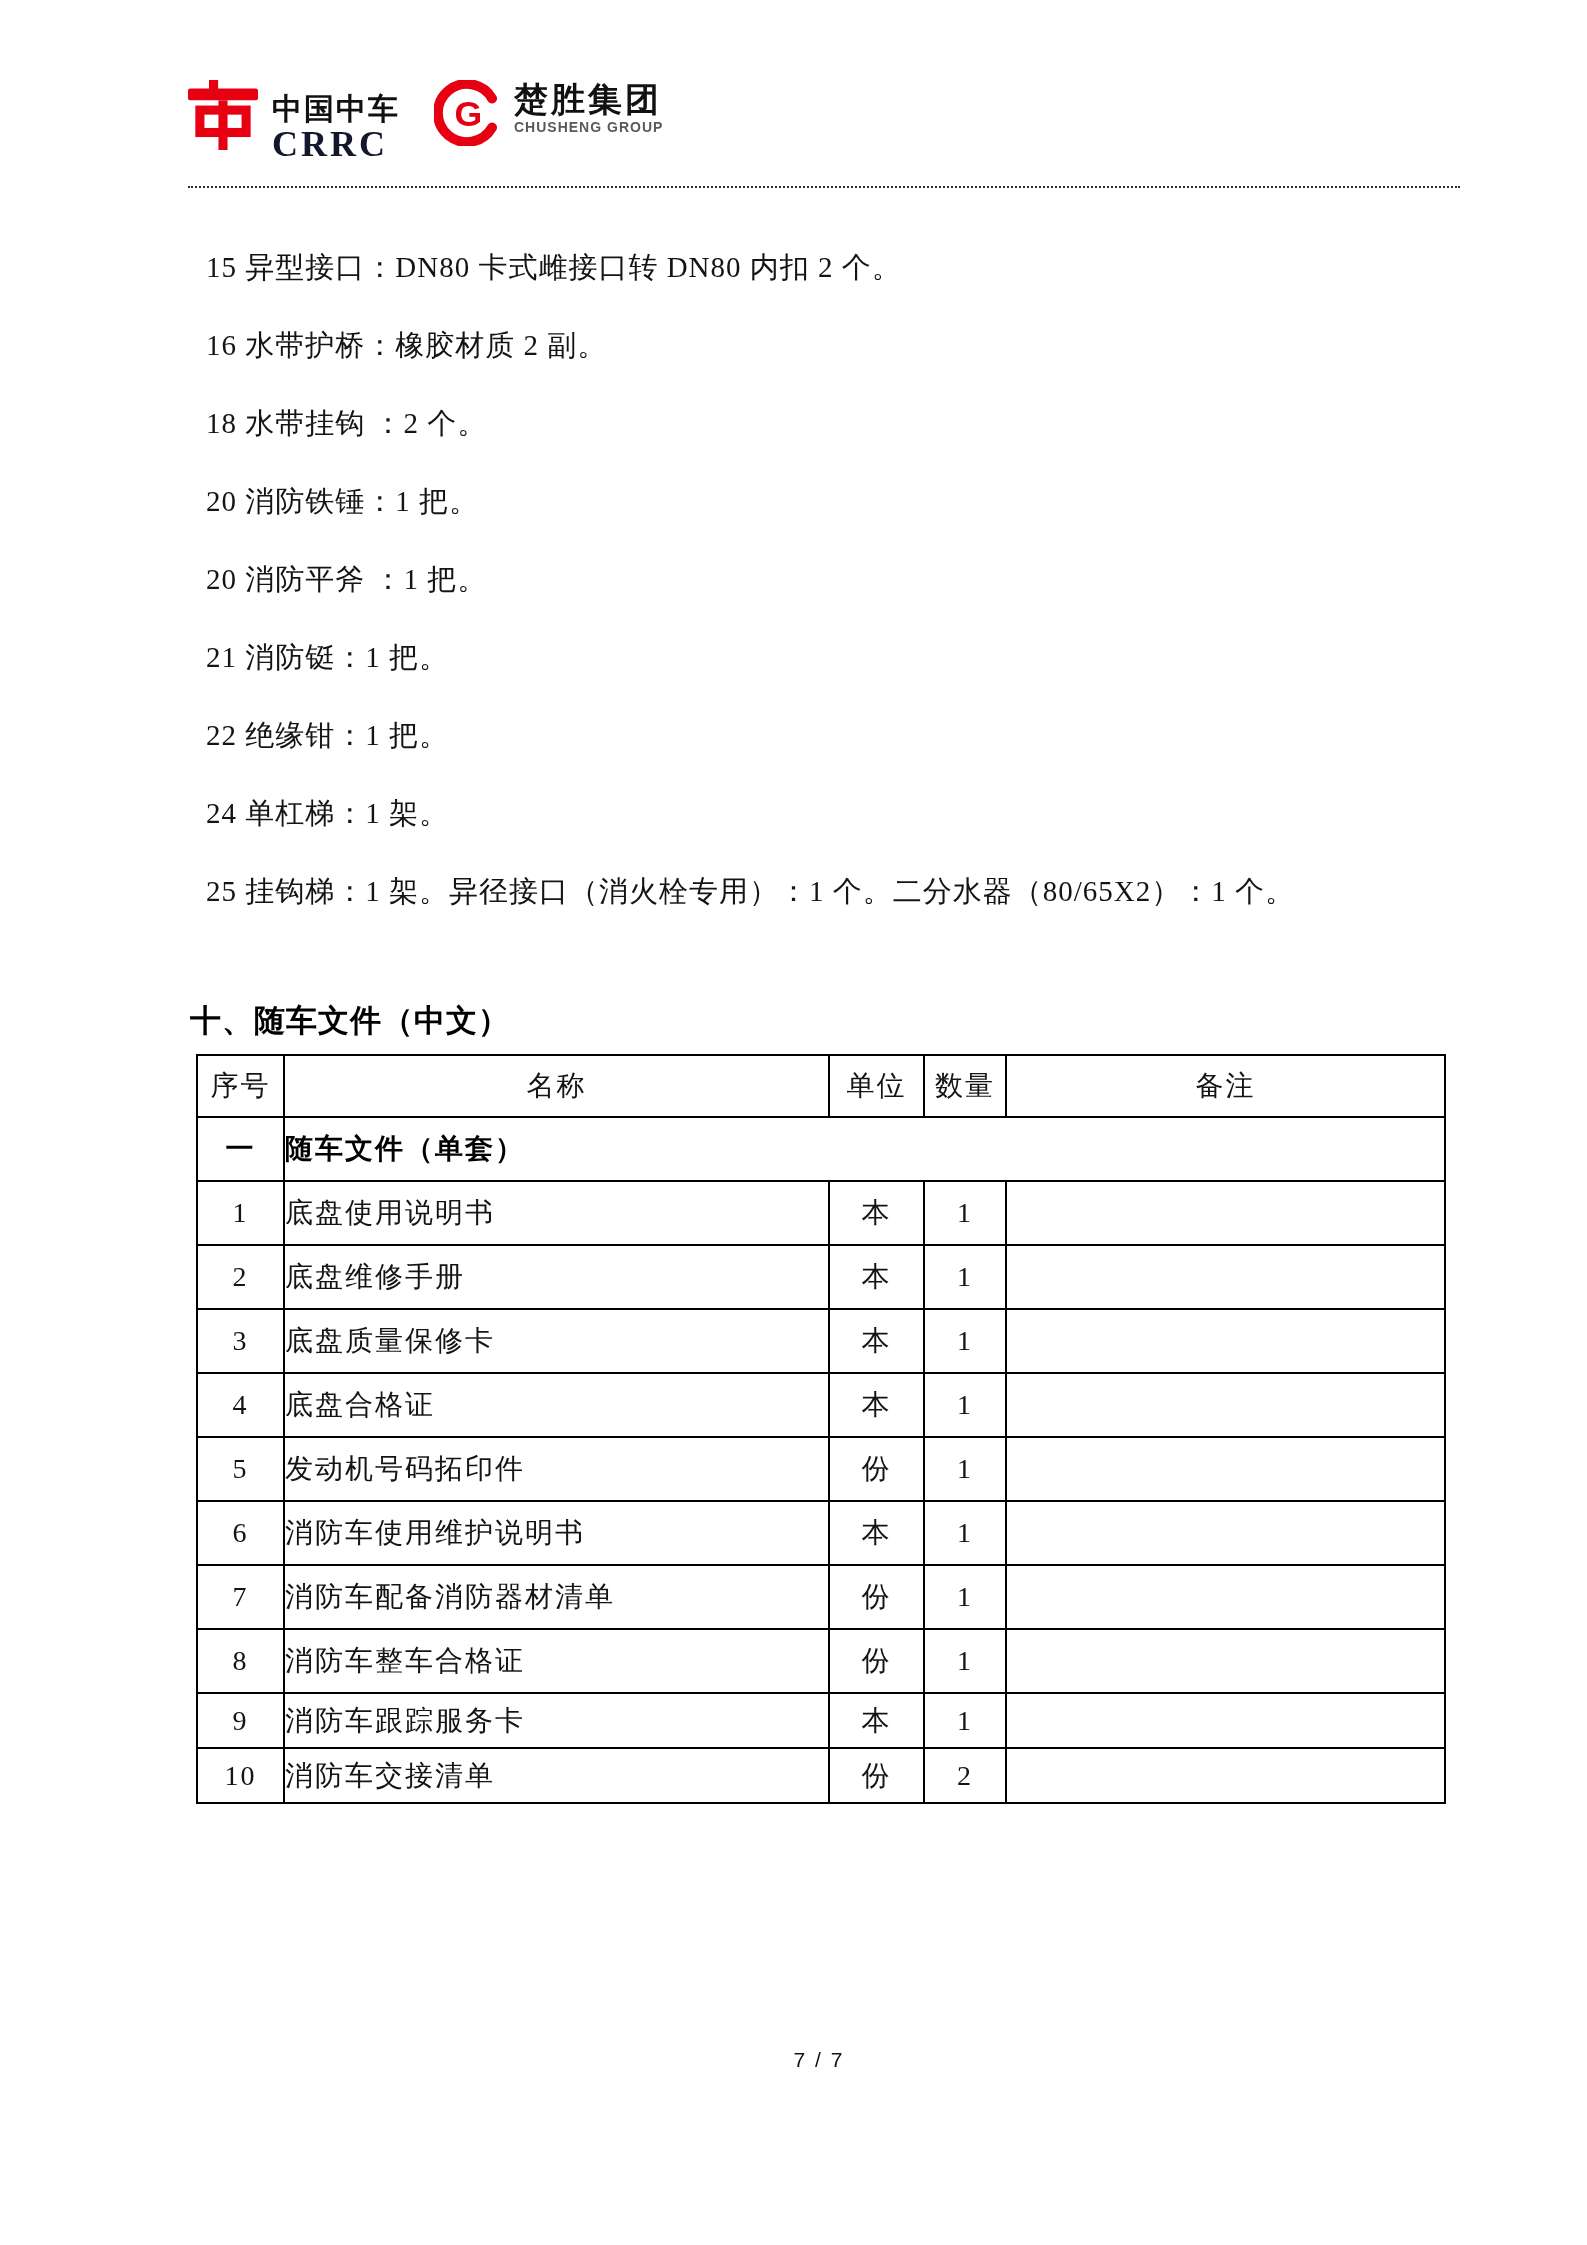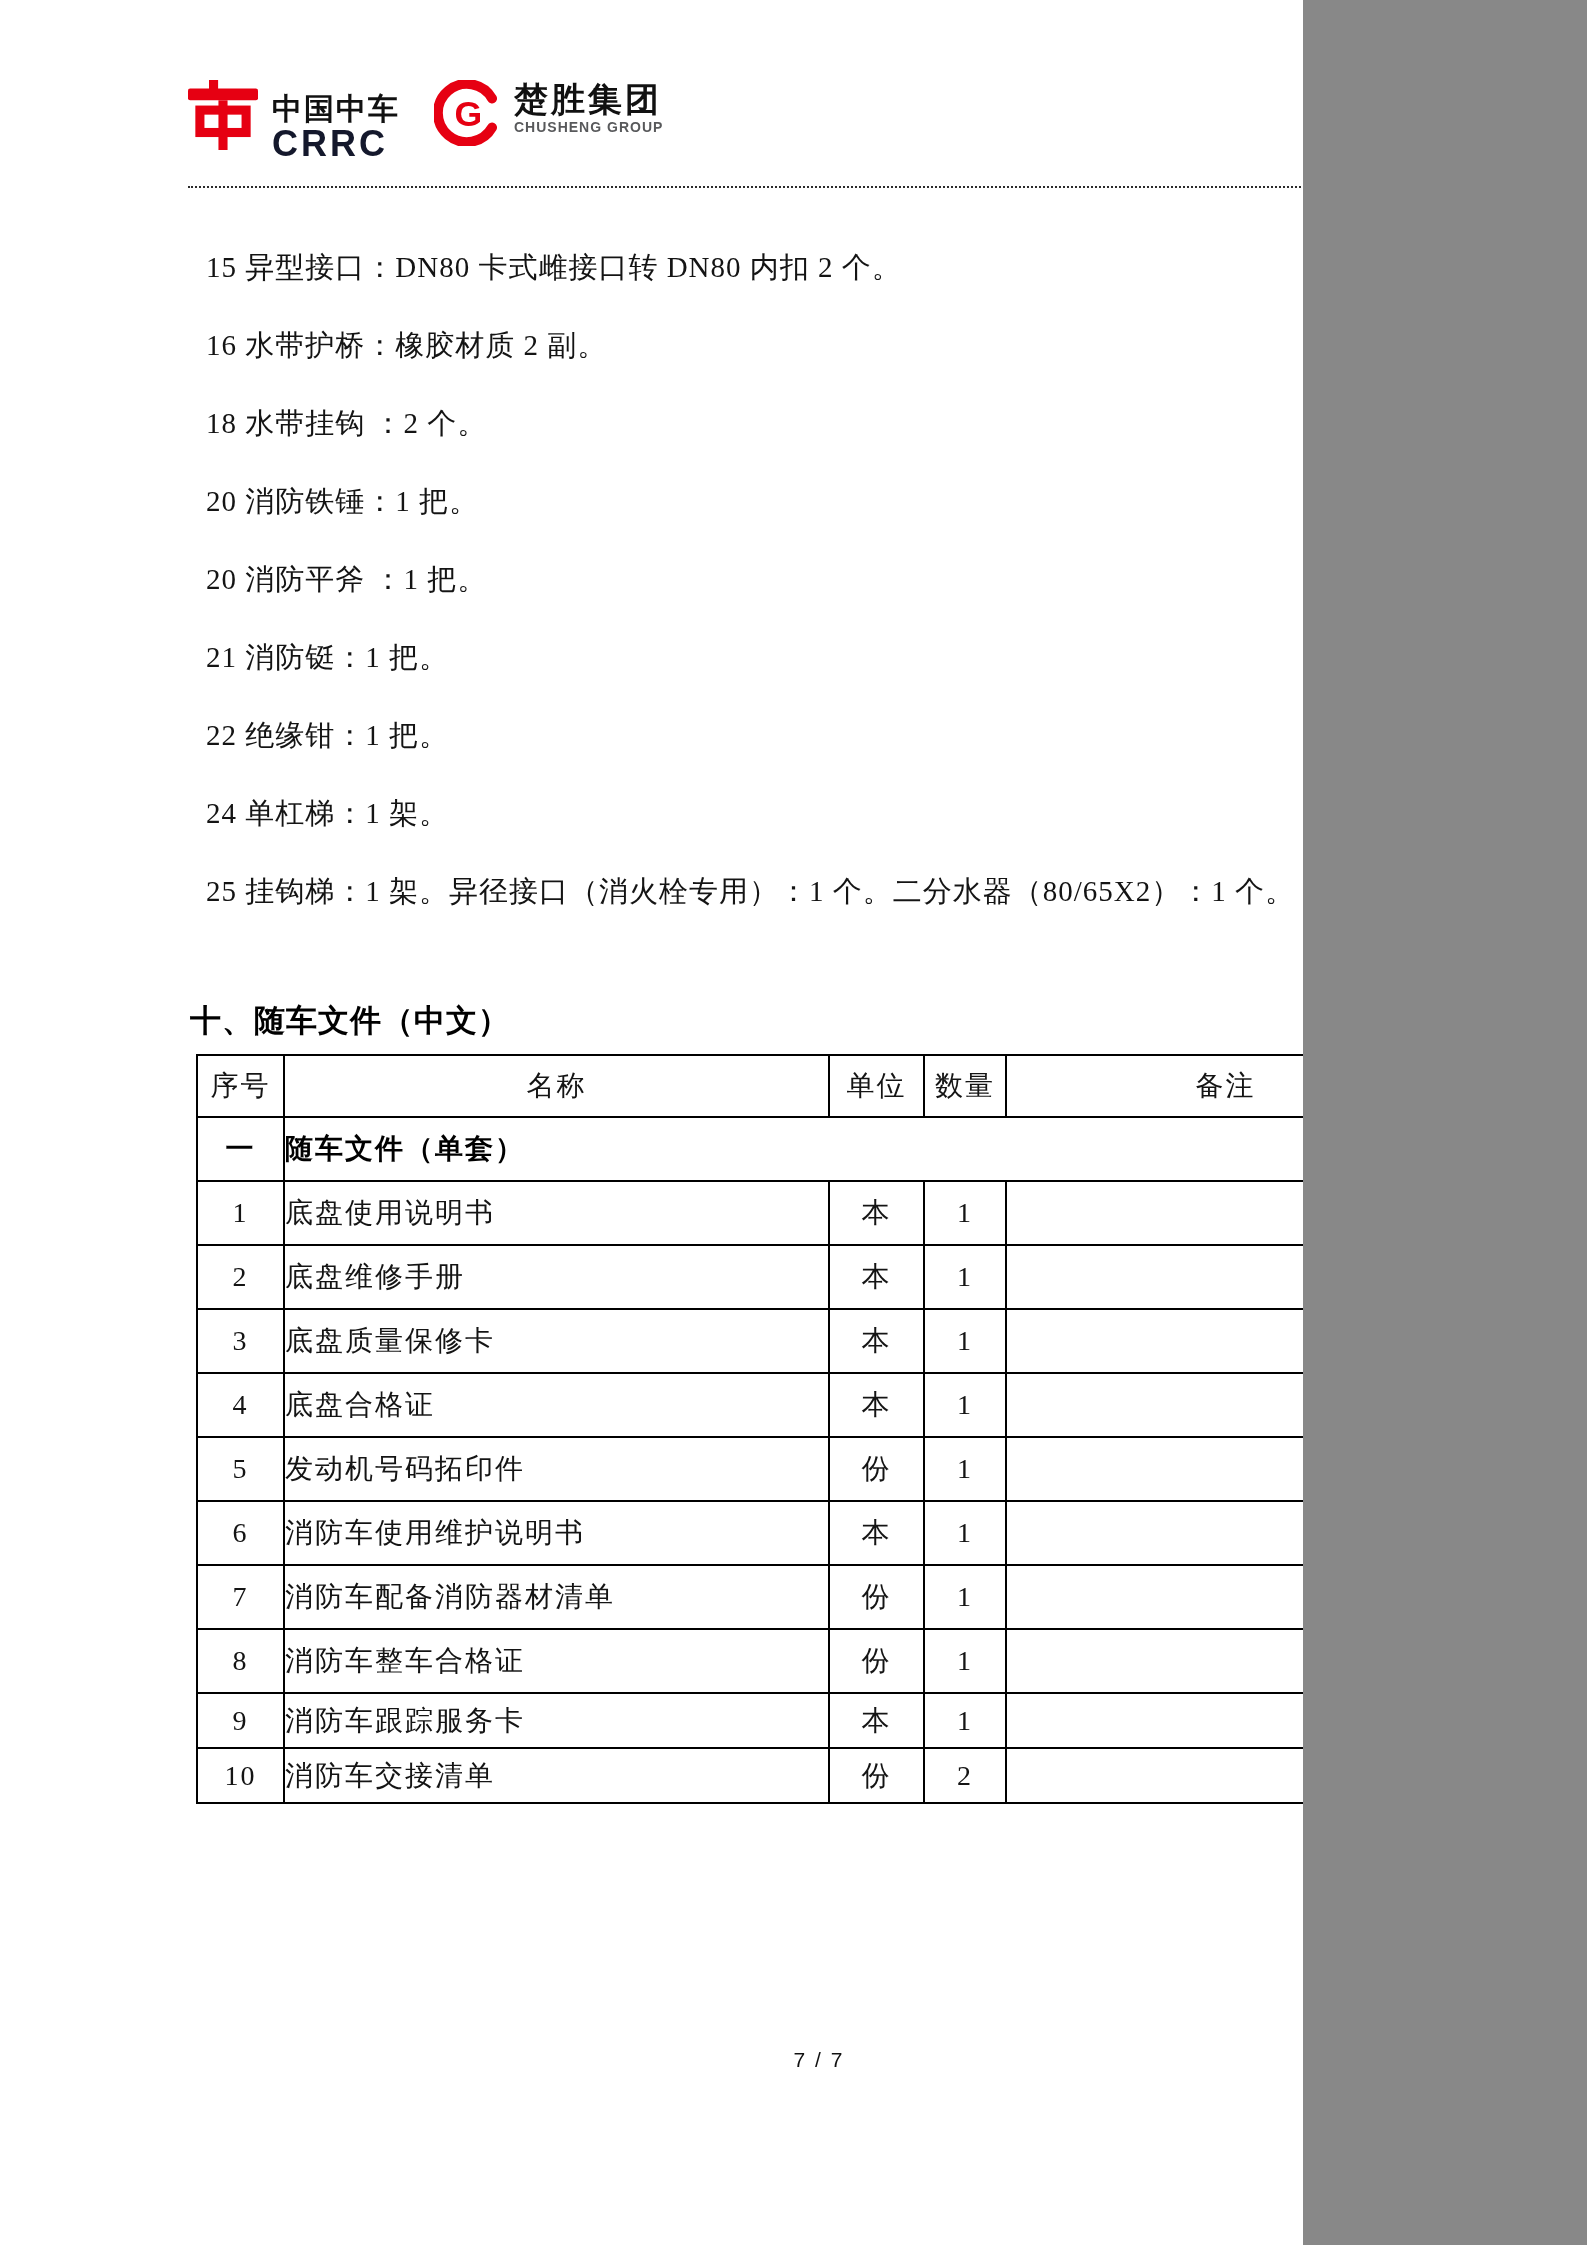--- a/index.html
+++ b/index.html
@@ -1,30 +1,30 @@
 <!DOCTYPE html>
 <html><head>
 <meta charset="utf-8">
 <style>
   html,body{margin:0;padding:0;background:#888;}
   .page{
     position:relative;
-    width:1303px;height:2245px;
+    width:1587px;height:2245px;
     background:#ffffff;
     font-family:"Liberation Serif","DejaVu Serif",serif;
     color:#111;
     overflow:hidden;
   }
   
   .hdr{position:absolute;top:80px;left:188px;display:flex;align-items:flex-start;gap:34px;}
   .logo-block{display:flex;align-items:flex-start;gap:14px;}
   .logo-icon{display:block;}
   .logo-text{display:flex;flex-direction:column;justify-content:center;}
   .crrc-zh{font-family:"Liberation Sans","DejaVu Sans",sans-serif;font-weight:700;font-size:30px;line-height:34px;color:#111;letter-spacing:2px;margin-top:12px;}
-  .crrc-en{font-family:Liberation Sans, sans-serif;font-weight:700;font-size:36px;line-height:36px;color:#14182c;letter-spacing:3px;}
+  .crrc-en{font-family:Liberation Serif, serif;font-weight:700;font-size:36px;line-height:36px;color:#14182c;letter-spacing:3px;}
   .cs-zh{font-family:"Liberation Sans","DejaVu Sans",sans-serif;font-weight:700;font-size:34px;line-height:38px;color:#111;letter-spacing:3px;margin-top:0;}
   .cs-en{font-family:"Liberation Sans","DejaVu Sans",sans-serif;font-weight:700;font-size:14px;line-height:18px;color:#58595b;letter-spacing:1px;}
   .dotted-rule{
     position:absolute;top:186px;left:188px;width:1272px;height:0;
     border-top:2px dotted #2b2b2b;
   }
   
   .spec-list{position:absolute;top:220px;left:190px;width:1300px;}
   .spec-list p{
     margin:16px;height:62px;line-height:62px;

